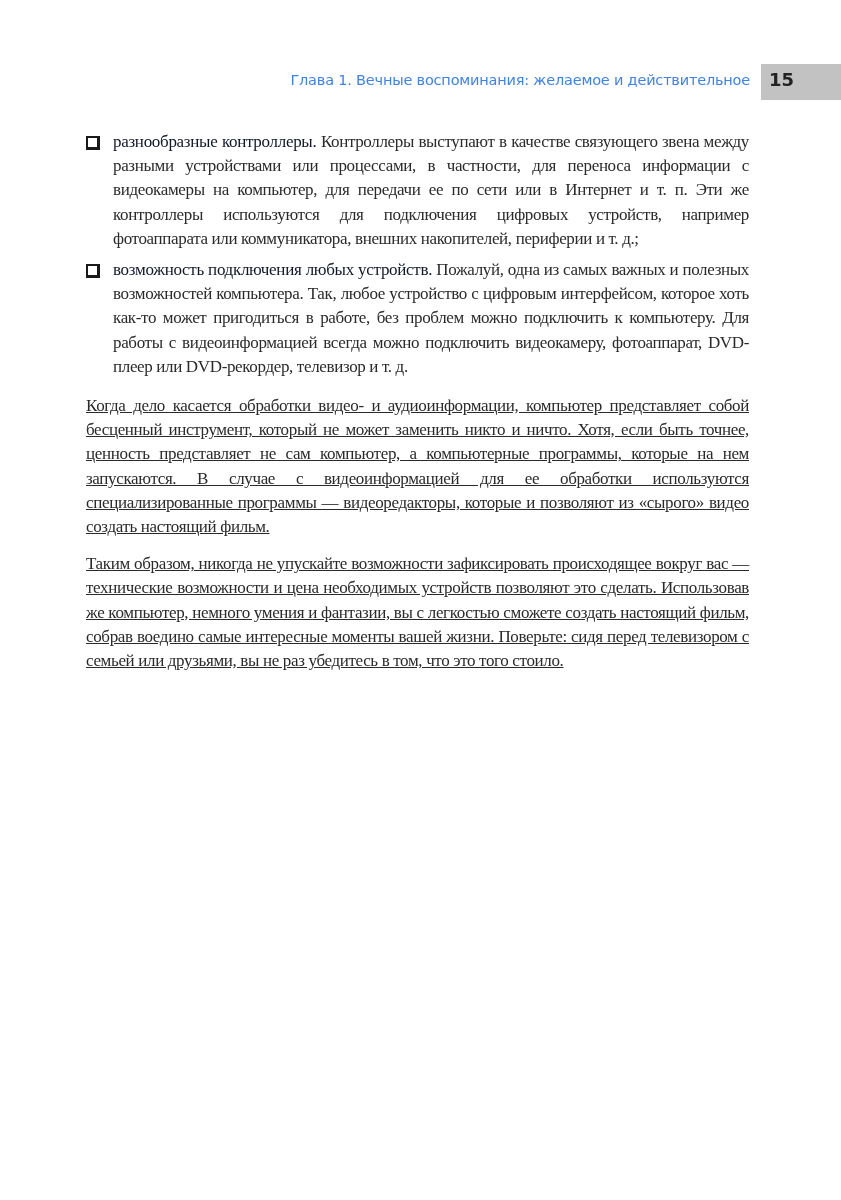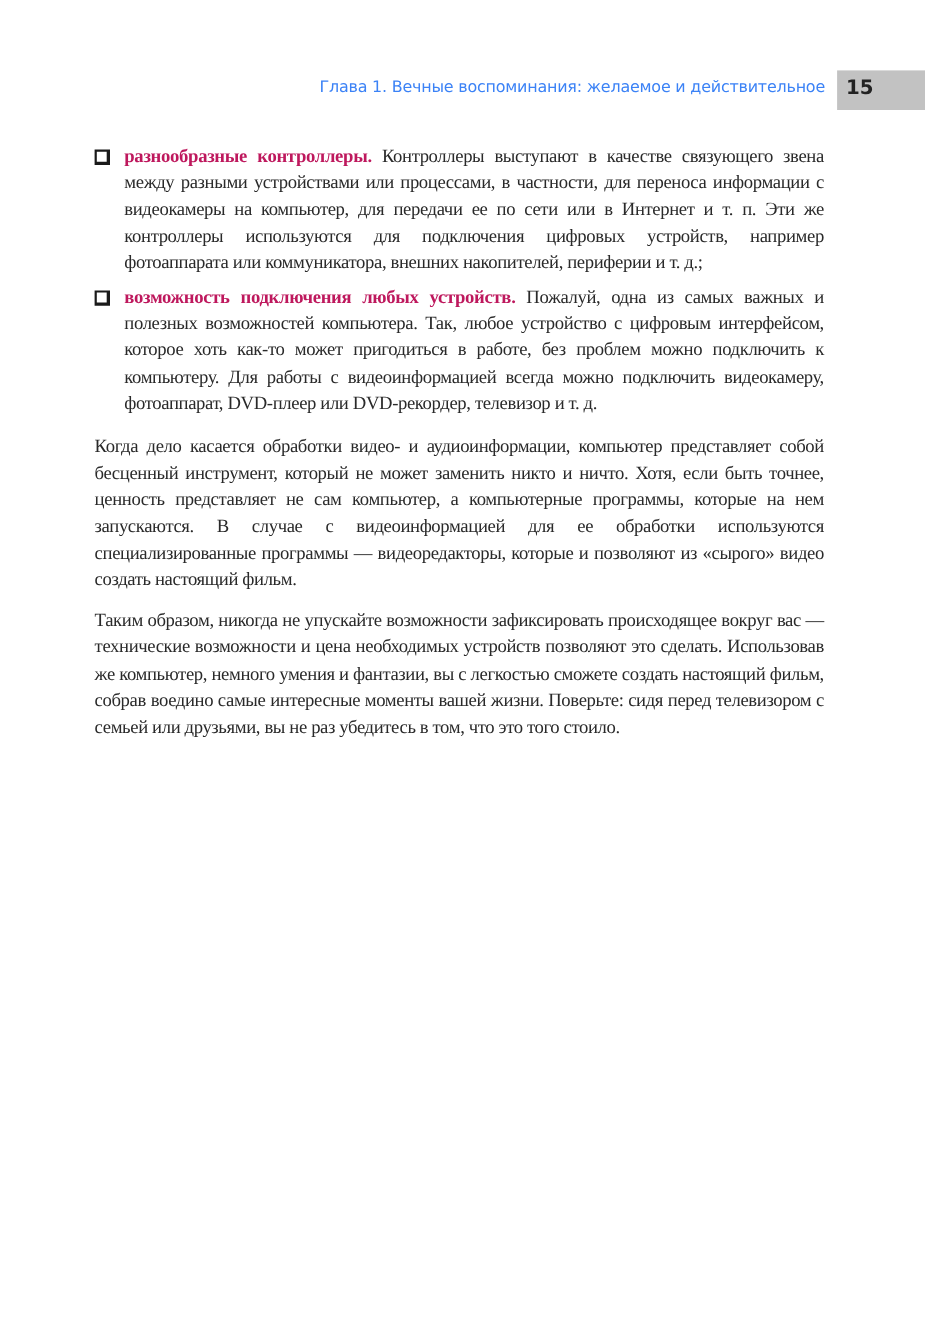--- a/index.html
+++ b/index.html
@@ -25,22 +25,22 @@
       font-family: "Liberation Serif", serif; font-size: 17px; line-height: 24.2px;
       color: #2a2a2a; text-align: justify;
     }
     .cont { margin-left: 27px; }
     .bullet { position: relative; padding-left: 27px; margin-top: 7px; }
     .checkbox {
       position: absolute; left: 0; top: 6px; width: 9px; height: 9px;
       border: 2px solid #1a1a1a; border-right-width: 3px; border-bottom-width: 3px;
       background: #fff;
     }
-    .bullet b { font-weight: bold; color: #be185d; letter-spacing: -0.3px; }
-    p.para { margin: 0; margin-top: 13px; }
+    .bullet b { font-weight: normal; color: #0f172a; letter-spacing: -0.3px; }
+    p.para { margin: 0; margin-top: 13px; text-decoration: underline; }
     p.first-para { margin-top: 15px; }
     .tight { letter-spacing: -0.35px; }
   </style>
 </head>
 <body>
 
 <div class="header">
   <span class="running-title">Глава 1. Вечные воспоминания: желаемое и действительное</span>
   <div class="page-number-box">
     <span class="page-number">15</span>

